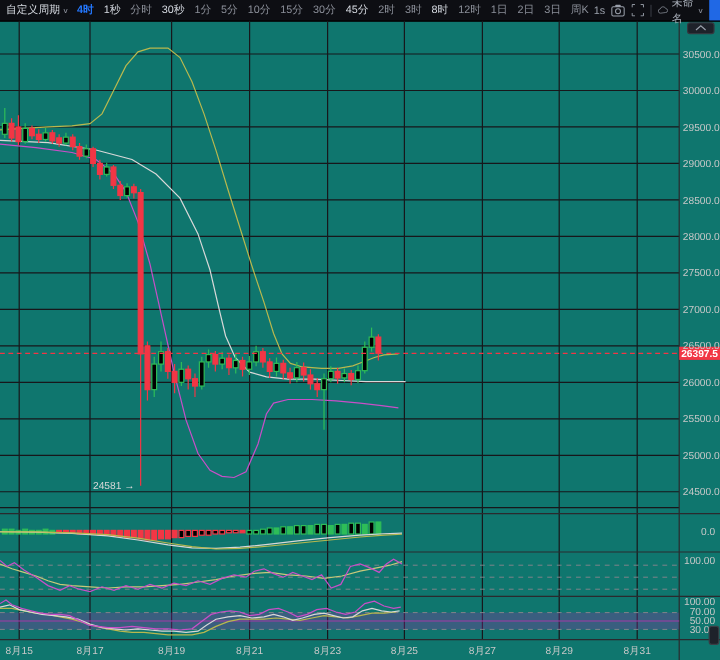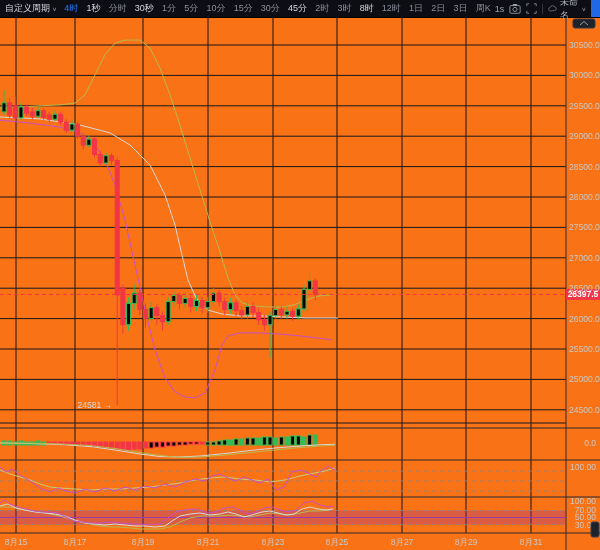--- a/index.html
+++ b/index.html
@@ -1,25 +1,25 @@
 <!DOCTYPE html>
 <html><head>
 <meta charset="utf-8">
 <style>
   html,body{margin:0;padding:0;background:#000;width:600px;height:550px;overflow:hidden;
     font-family:"Liberation Sans","DejaVu Sans",sans-serif;-webkit-font-smoothing:antialiased;}
-  #app{position:relative;width:600px;height:550px;background:#f97316;}
+  #app{position:relative;width:600px;height:550px;background:#0f766e;}
   
   #toolbar{position:absolute;top:0;left:0;width:600px;height:17px;background:#0d0e13;
     display:flex;align-items:center;font-size:9px;color:#8b8f99;border-bottom:1px solid #000;}
   .tb-left{display:flex;align-items:center;white-space:nowrap;}
   .custom-period{color:#d5d9e0;padding:0 3px 0 5px;cursor:pointer;display:flex;align-items:center;gap:2px;}
   .chev{font-size:7px;color:#8b8f99;transform:scaleY(.8);}
   .period{padding:0 4.1px;cursor:pointer;}
-  .period.active{color:#2478ff;font-weight:normal;}
+  .period.active{color:#2478ff;font-weight:bold;}
   .period.fav{color:#d5d9e0;font-weight:normal;}
   .tb-right{margin-left:auto;display:flex;align-items:center;gap:5px;}
   .sec-label{color:#9aa0ab;}
   .tb-icon{width:14px;height:13px;display:flex;align-items:center;justify-content:center;cursor:pointer;}
   .tb-divider{width:1px;height:10px;background:#33363e;}
   .account{display:flex;align-items:center;gap:3px;color:#aab0bb;cursor:pointer;}
   #order-btn{height:17px;min-width:42px;background:#2068e5;color:#fff;border:none;
     font-size:10px;display:flex;align-items:center;justify-content:center;cursor:pointer;
     font-family:inherit;padding:0 8px;}
   

